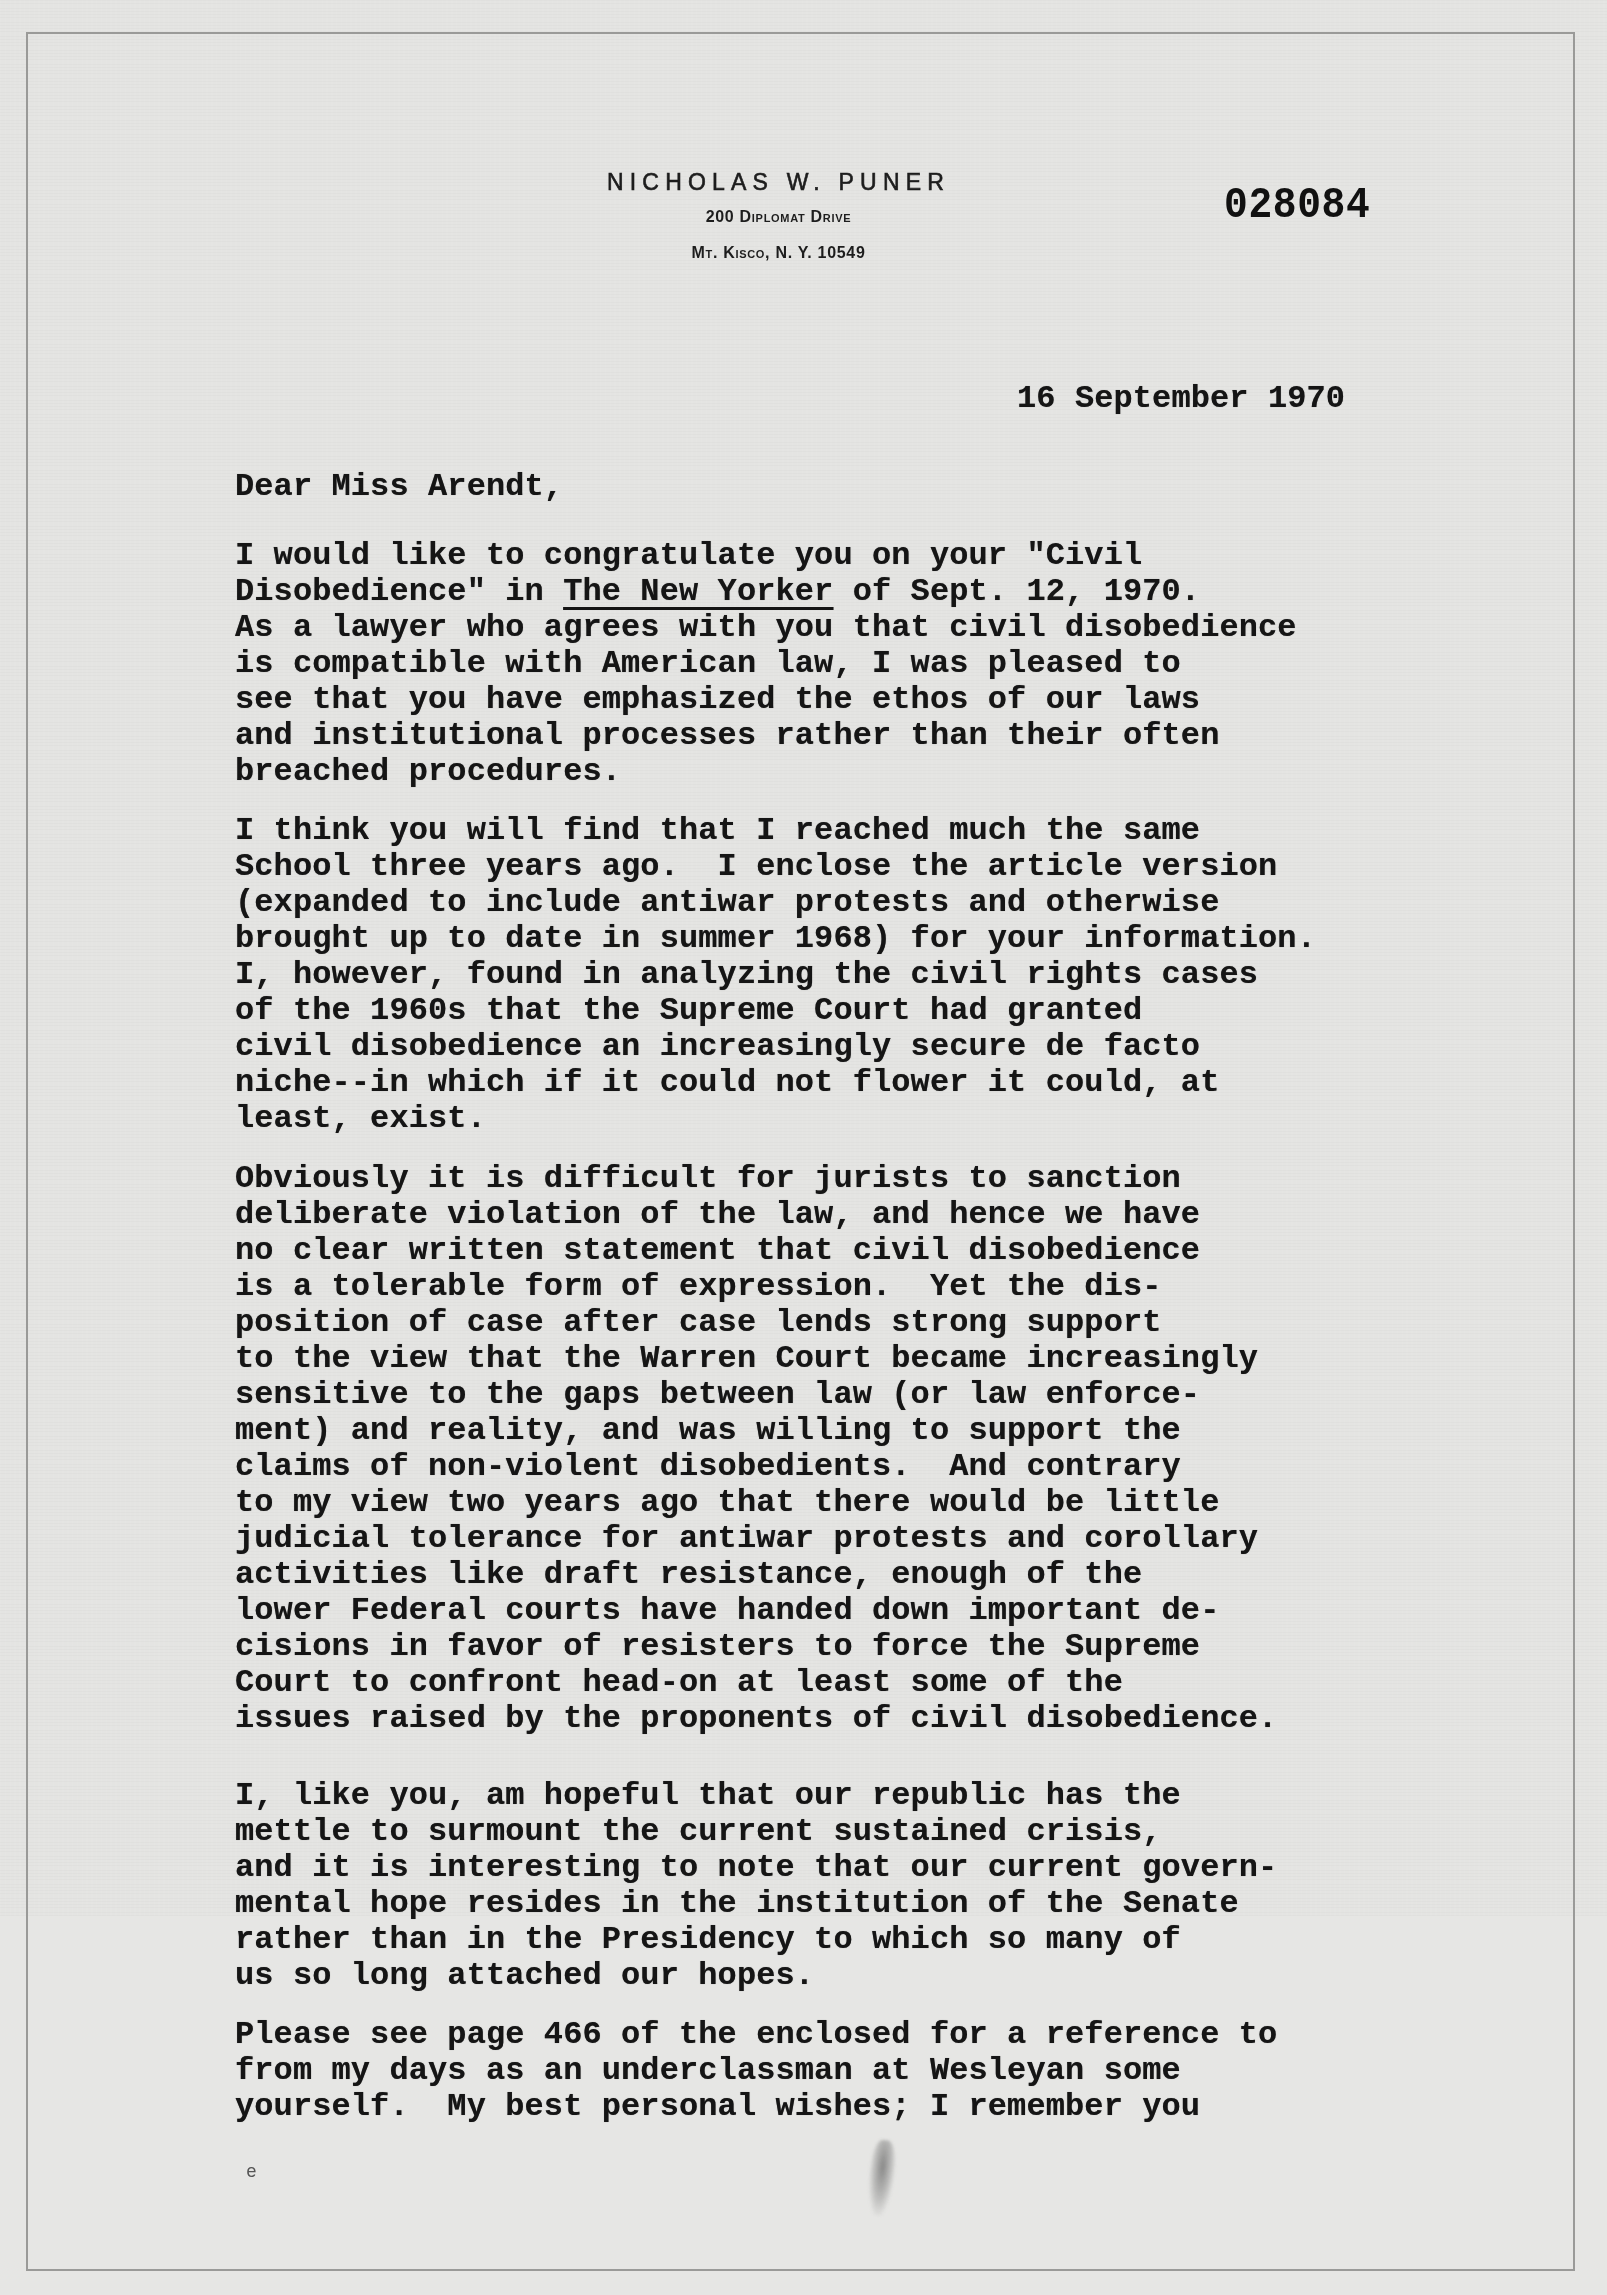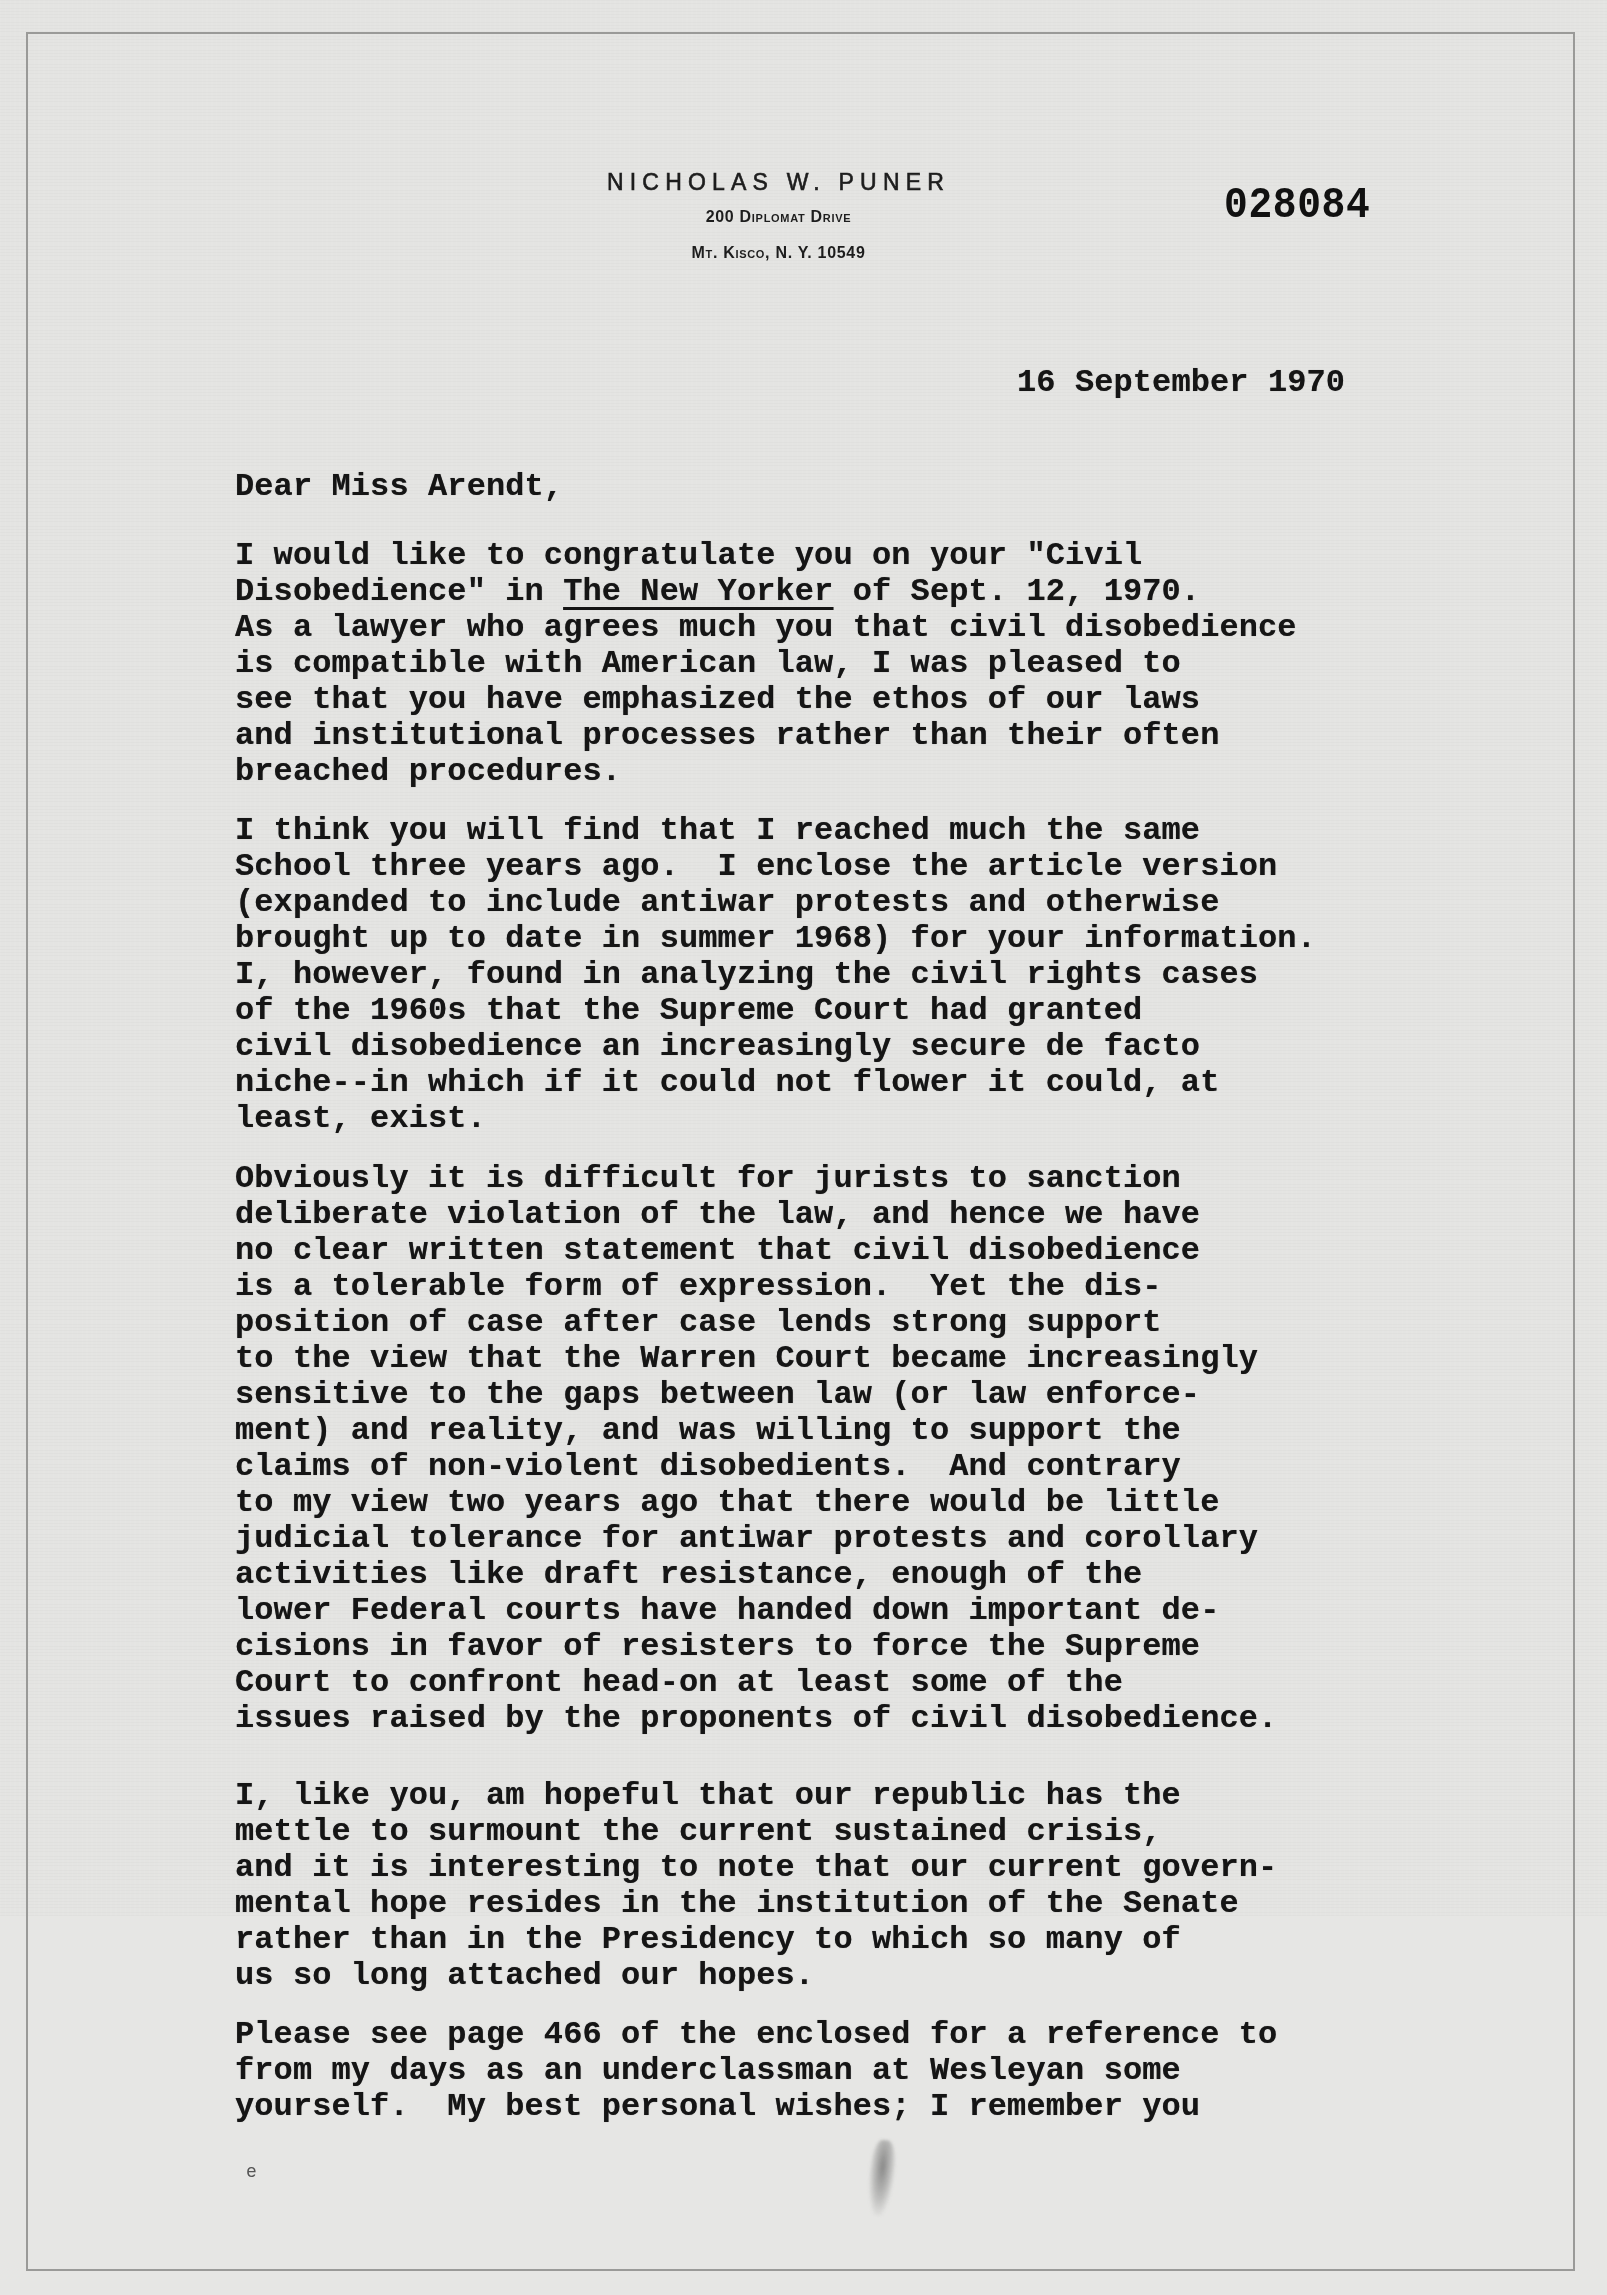--- a/index.html
+++ b/index.html
@@ -70,21 +70,21 @@
       font-family: "Liberation Mono", "DejaVu Sans Mono", monospace;
       font-weight: bold;
       color: #151515;
       font-size: 32px;
       letter-spacing: 0.1px;
       text-shadow: 0 0 0.7px rgba(0,0,0,0.55);
     }
     .date {
       position: absolute;
       left: 1017px;
-      top: 363px;
+      top: 379px;
       line-height: 39px;
     }
     .salutation {
       position: absolute;
       left: 235px;
       top: 467px;
       line-height: 39px;
     }
     .body-block {
       position: absolute;
@@ -144,21 +144,21 @@
   <div class="doc-number">028084</div>
 
   <div class="typed date">16 September 1970</div>
 
   <div class="typed salutation">Dear Miss Arendt,</div>
 
   <div class="typed body-block" id="body-block">
       <div class="para">
         <span class="line">I would like to congratulate you on your "Civil</span>
         <span class="line">Disobedience" in <span class="u">The New Yorker</span> of Sept. 12, 1970.</span>
-        <span class="line">As a lawyer who agrees much you that civil disobedience</span>
+        <span class="line">As a lawyer who agrees with you that civil disobedience</span>
         <span class="line">is compatible with American law, I was pleased to</span>
         <span class="line">see that you have emphasized the ethos of our laws</span>
         <span class="line">and institutional processes rather than their often</span>
         <span class="line">breached procedures.</span>
       </div>
       <div class="para">
         <span class="line">I think you will find that I reached much the same</span>
         <span class="line">School three years ago.  I enclose the article version</span>
         <span class="line">(expanded to include antiwar protests and otherwise</span>
         <span class="line">brought up to date in summer 1968) for your information.</span>

